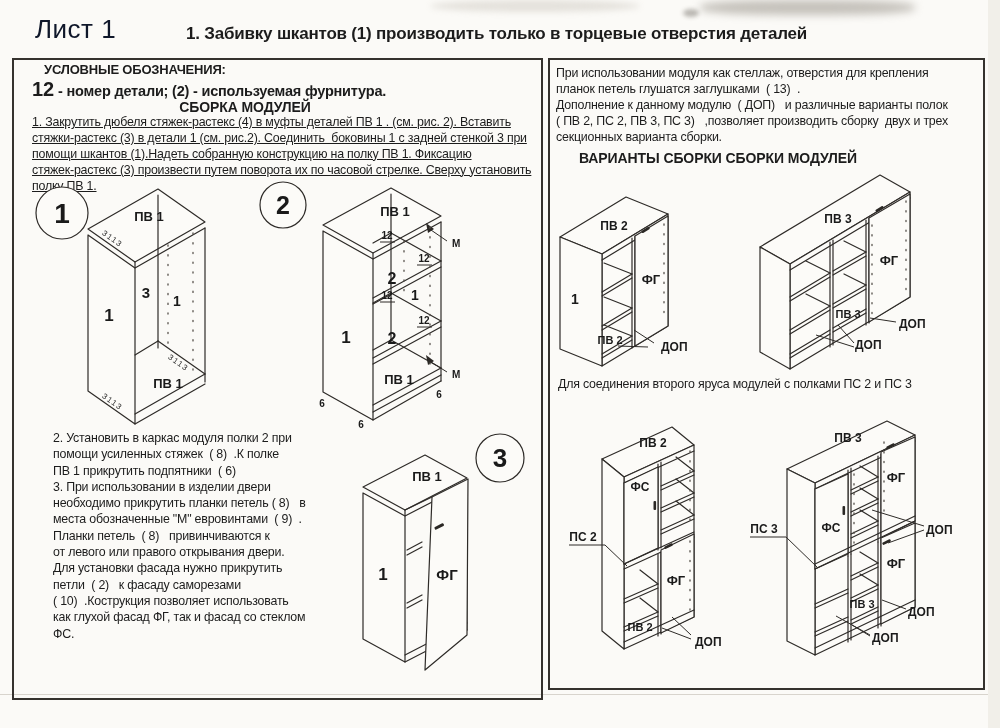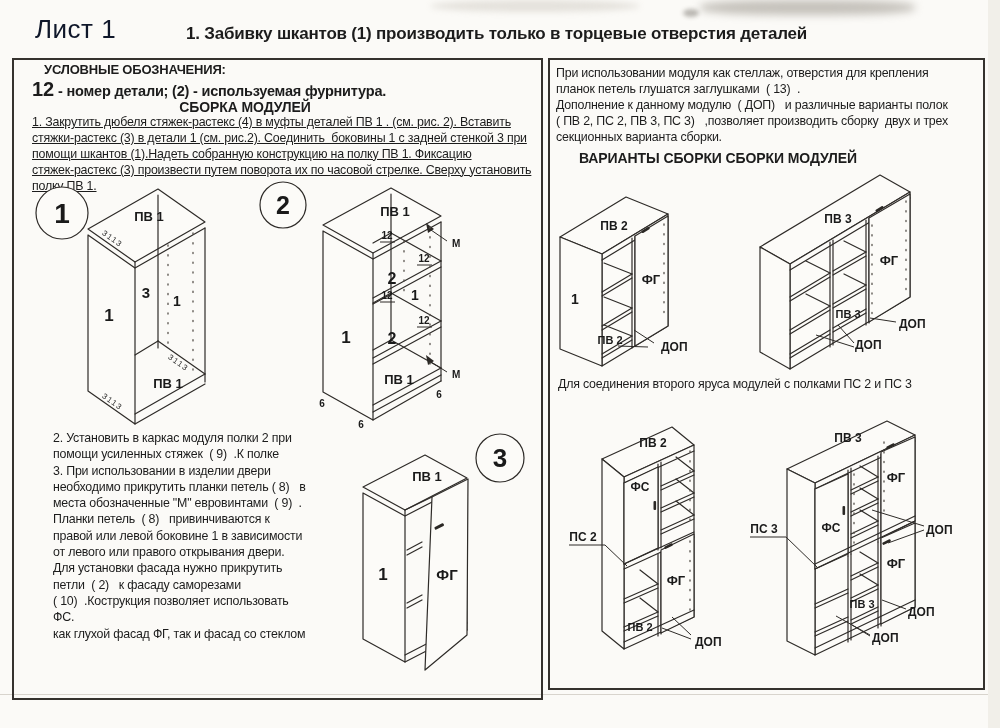--- a/index.html
+++ b/index.html
@@ -55,32 +55,32 @@
   <div class="abs" style="left:32px;top:115px;width:505px;text-decoration:underline;">
     <div class="line">1. Закрутить дюбеля стяжек-растекс (4) в муфты деталей ПВ 1 . (см. рис. 2). Вставить</div>
     <div class="line">стяжки-растекс (3) в детали 1 (см. рис.2). Соединить  боковины 1 с задней стенкой 3 при</div>
     <div class="line">помощи шкантов (1).Надеть собранную конструкцию на полку ПВ 1. Фиксацию</div>
     <div class="line">стяжек-растекс (3) произвести путем поворота их по часовой стрелке. Сверху установить</div>
     <div class="line">полку ПВ 1.</div>
   </div>
 
   <div class="abs narrow" style="left:32px;top:430px;width:302px;margin-left:21px;">
     <div class="line">2. Установить в каркас модуля полки 2 при</div>
-    <div class="line">помощи усиленных стяжек  ( 9)  .К полке</div>
+    <div class="line">помощи усиленных стяжек  ( 8)  .К полке</div>
+    <div class="line">ПВ 1 прикрутить подпятники  ( 6)</div>
     <div class="line">3. При использовании в изделии двери</div>
     <div class="line">необходимо прикрутить планки петель ( 8)   в</div>
     <div class="line">места обозначенные "М" евровинтами  ( 9)  .</div>
     <div class="line">Планки петель  ( 8)   привинчиваются к</div>
-    <div class="line">правой или левой боковине 1 в зависимости</div>
     <div class="line">от левого или правого открывания двери.</div>
     <div class="line">Для установки фасада нужно прикрутить</div>
     <div class="line">петли  ( 2)   к фасаду саморезами</div>
     <div class="line">( 10)  .Кострукция позволяет использовать</div>
+    <div class="line">как глухой фасад ФГ, так и фасад со стеклом</div>
     <div class="line">ФС.</div>
-    <div class="line">как глухой фасад ФГ, так и фасад со стеклом</div>
   </div>
 
   <div class="abs" style="left:556px;top:66px;width:422px;">
     <div class="line">При использовании модуля как стеллаж, отверстия для крепления</div>
     <div class="line">планок петель глушатся заглушками  ( 13)  .</div>
     <div class="line">Дополнение к данному модулю  ( ДОП)   и различные варианты полок</div>
     <div class="line">( ПВ 2, ПС 2, ПВ 3, ПС 3)   ,позволяет производить сборку  двух и трех</div>
     <div class="line">секционных варианта сборки.</div>
   </div>
   <div class="abs heading" style="left:558px;top:150px;width:320px;">ВАРИАНТЫ СБОРКИ СБОРКИ МОДУЛЕЙ</div>

